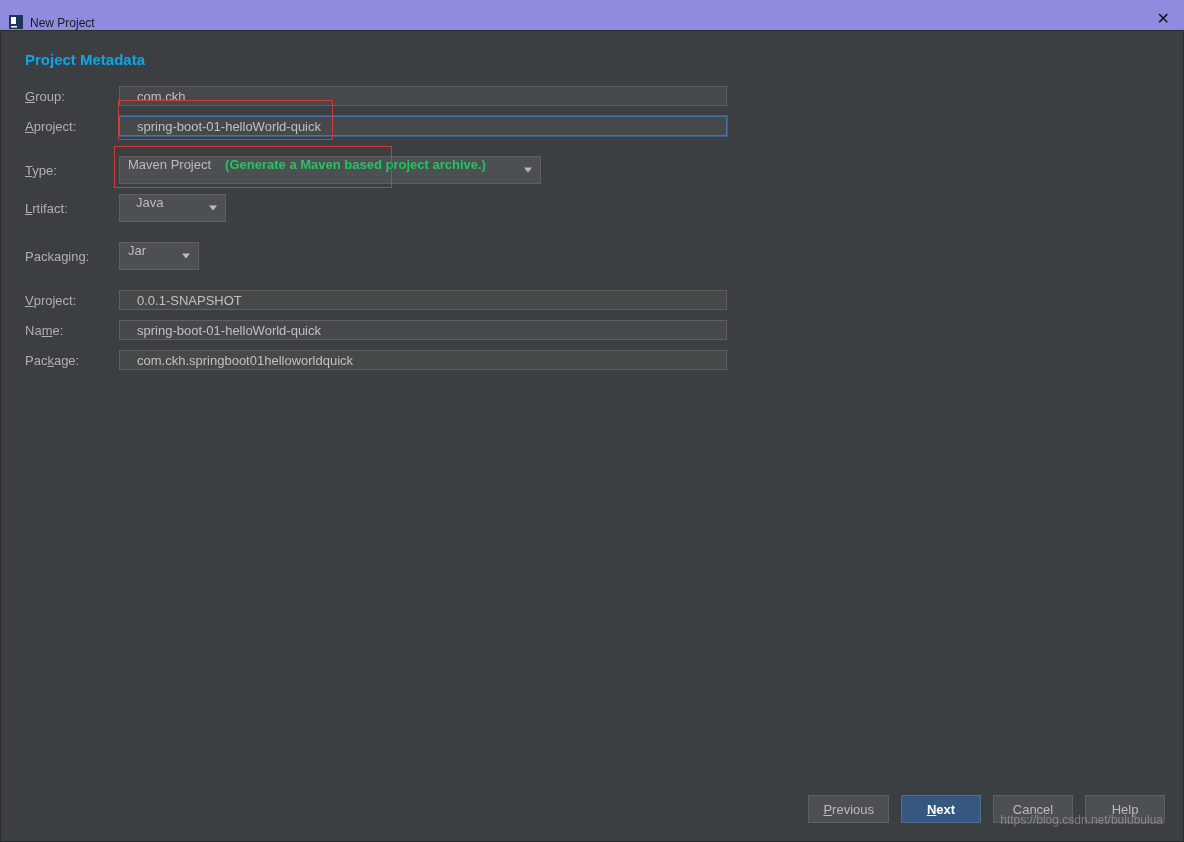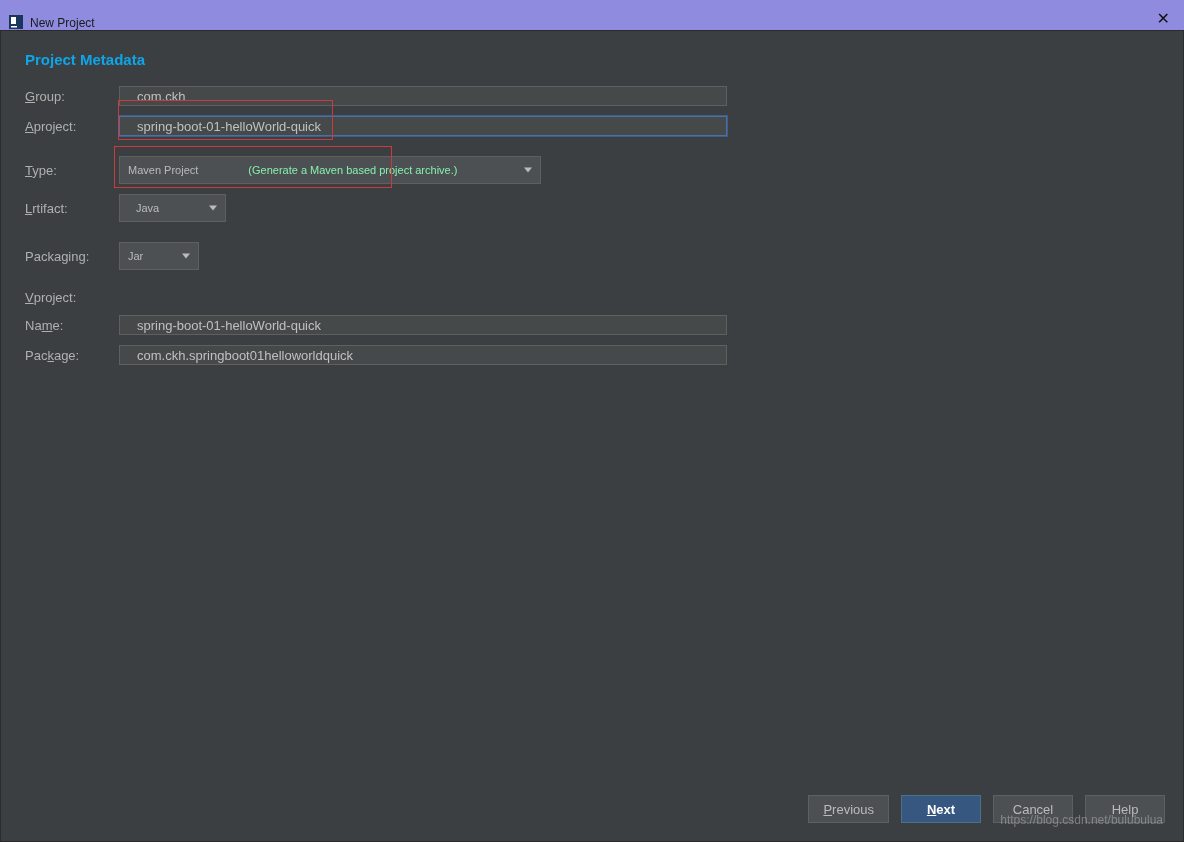--- a/index.html
+++ b/index.html
@@ -93,40 +93,39 @@
       top: 115px;
       width: 278px;
       height: 42px;
     }
     .select-box {
       background: #4c5052;
       border: 1px solid #5e6060;
       color: #bbbbbb;
       height: 28px;
       padding: 0 8px;
-      font-size: 11px;
-      display: flex;
-      align-items: center;
+      font-size: 13px;
+      display: flex;
       cursor: pointer;
       position: relative;
-      gap: 48px;
     }
     .select-box.wide {
       width: 422px;
     }
     .select-box.narrow {
       width: 107px;
       padding-left: 16px;
     }
     .select-box.med {
       width: 80px;
     }
     .select-box .hint {
-      color: #86efac;
-      margin-left: 2px;
+      color: #22c55e;
+      margin-left: 14px;
+      font-weight: bold;
     }
     .select-arrow {
       position: absolute;
       right: 8px;
       top: 50%;
       transform: translateY(-50%);
       width: 0;
       height: 0;
       border-left: 4px solid transparent;
       border-right: 4px solid transparent;
@@ -228,20 +227,21 @@
       <span>Jar</span>
       <span class="select-arrow"></span>
     </div>
   </div>
 
 
   <div class="spacer"></div>
 
   <div class="form-row">
     <div class="form-label"><span class="underline">V</span><span>project:</span></div>
+    <input class="text-input" value="0.0.1-SNAPSHOT" style="">
   </div>
 
   <div class="form-row">
     <div class="form-label"><span>Na</span><span class="underline">m</span><span>e:</span></div>
     <input class="text-input" value="spring-boot-01-helloWorld-quick" style="">
   </div>
 
 
   <div class="form-row">
     <div class="form-label"><span>Pac</span><span class="underline">k</span><span>age:</span></div>

